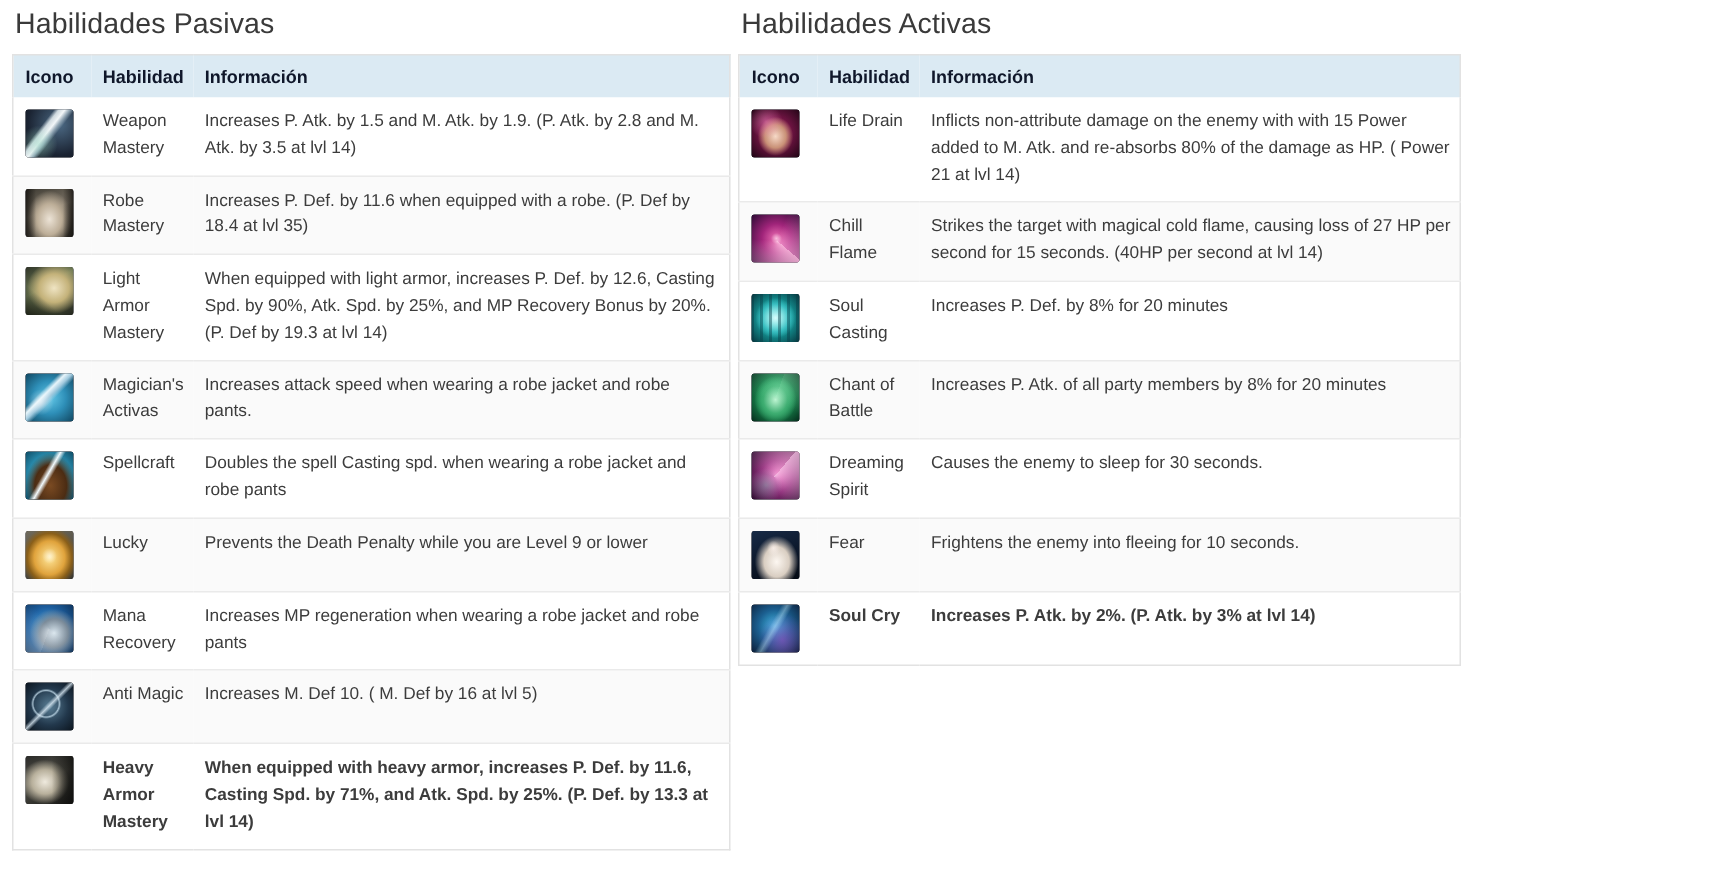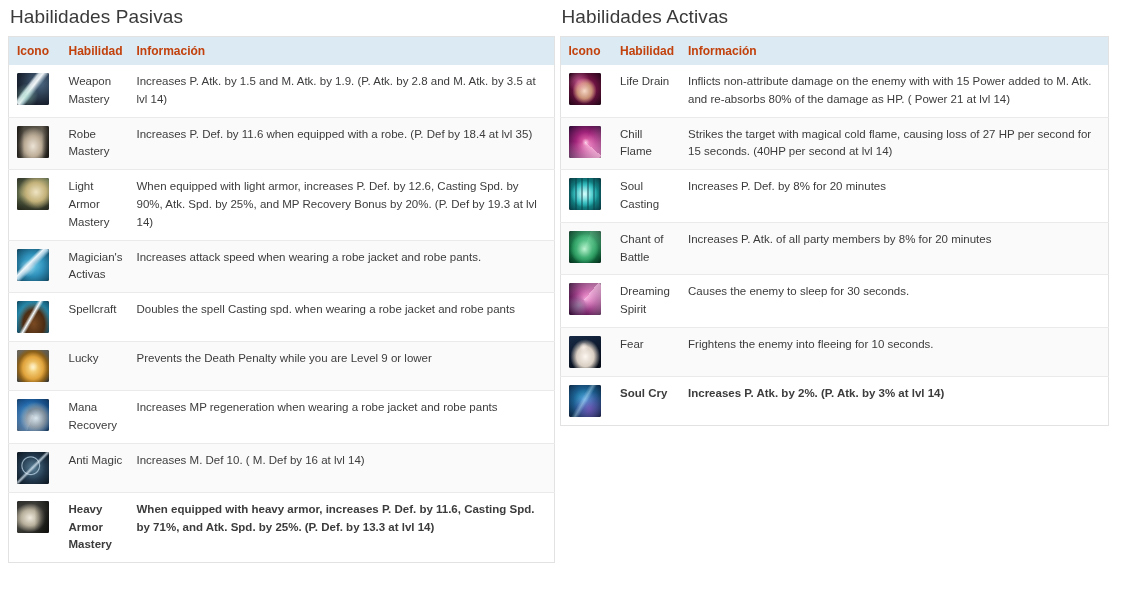--- a/index.html
+++ b/index.html
@@ -5,21 +5,21 @@
   * { box-sizing: border-box; }
   html, body {
     margin: 0; padding: 0;
     width: 1145px; height: 590px;
     background: #ffffff;
     font-family: "Liberation Sans", sans-serif;
     overflow: hidden;
   }
   .page {
     position: relative;
-    width: 1109px;
+    width: 974px;
     height: 590px;
     display: flex;
     align-items: flex-start;
   }
   .panel { position: relative; }
   .panel-left  { width: 566px; padding: 0 0 0 8px; }
   .panel-right { width: 566px; padding: 0 0 0 5px; }
 
   .section-title {
     font-size: 19px;
@@ -32,21 +32,21 @@
 
   .skill-table {
     width: 100%;
     border-collapse: collapse;
     border: 1px solid #e2e2e2;
     background: #ffffff;
     table-layout: fixed;
   }
   .skill-table thead th {
     background: #dbeaf3;
-    color: #c2410c;
+    color: #0f172a;
     font-size: 12px;
     font-weight: bold;
     text-align: left;
     padding: 7px 8px 7px 8px;
     border: none;
     vertical-align: middle;
     white-space: nowrap;
   }
   .col-icon { width: 52px; }
   .col-name { width: 68px; }
@@ -258,21 +258,21 @@
         </tr>
         <tr>
           <td class="cell-icon">
               <span class="icon ic-anti">
                 <span class="g1"></span>
                 <span class="g2"></span>
                 <span class="g3"></span>
               </span>
             </td>
           <td class="cell-name">Anti Magic</td>
-          <td class="cell-info">Increases M. Def 10. ( M. Def by 16 at lvl 14)</td>
+          <td class="cell-info">Increases M. Def 10. ( M. Def by 16 at lvl 5)</td>
         </tr>
         <tr>
           <td class="cell-icon">
               <span class="icon ic-heavy">
                 <span class="g1"></span>
                 <span class="g2"></span>
                 <span class="g3"></span>
               </span>
             </td>
           <td class="cell-name">Heavy Armor Mastery</td>

